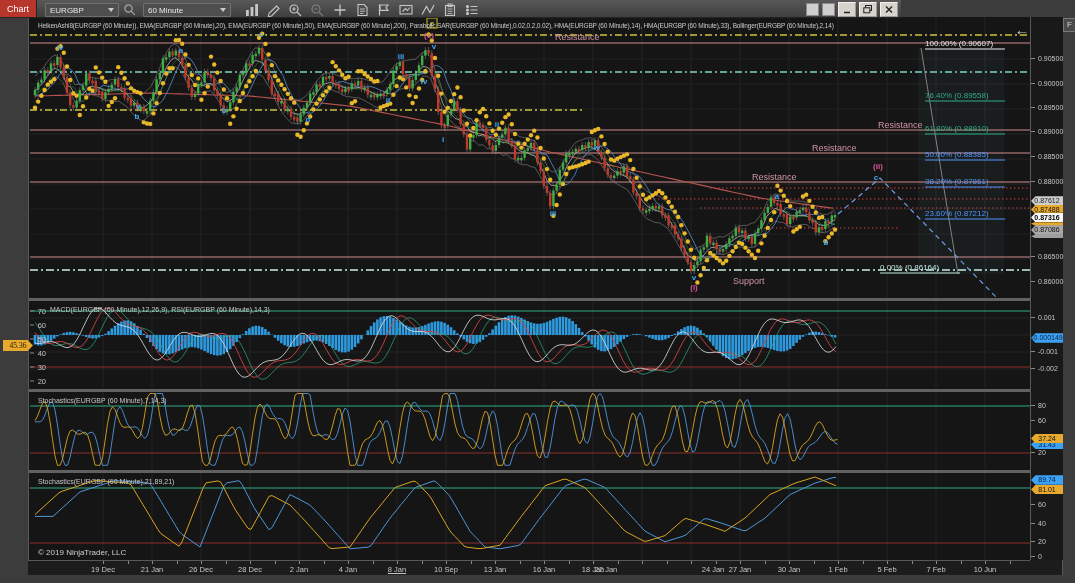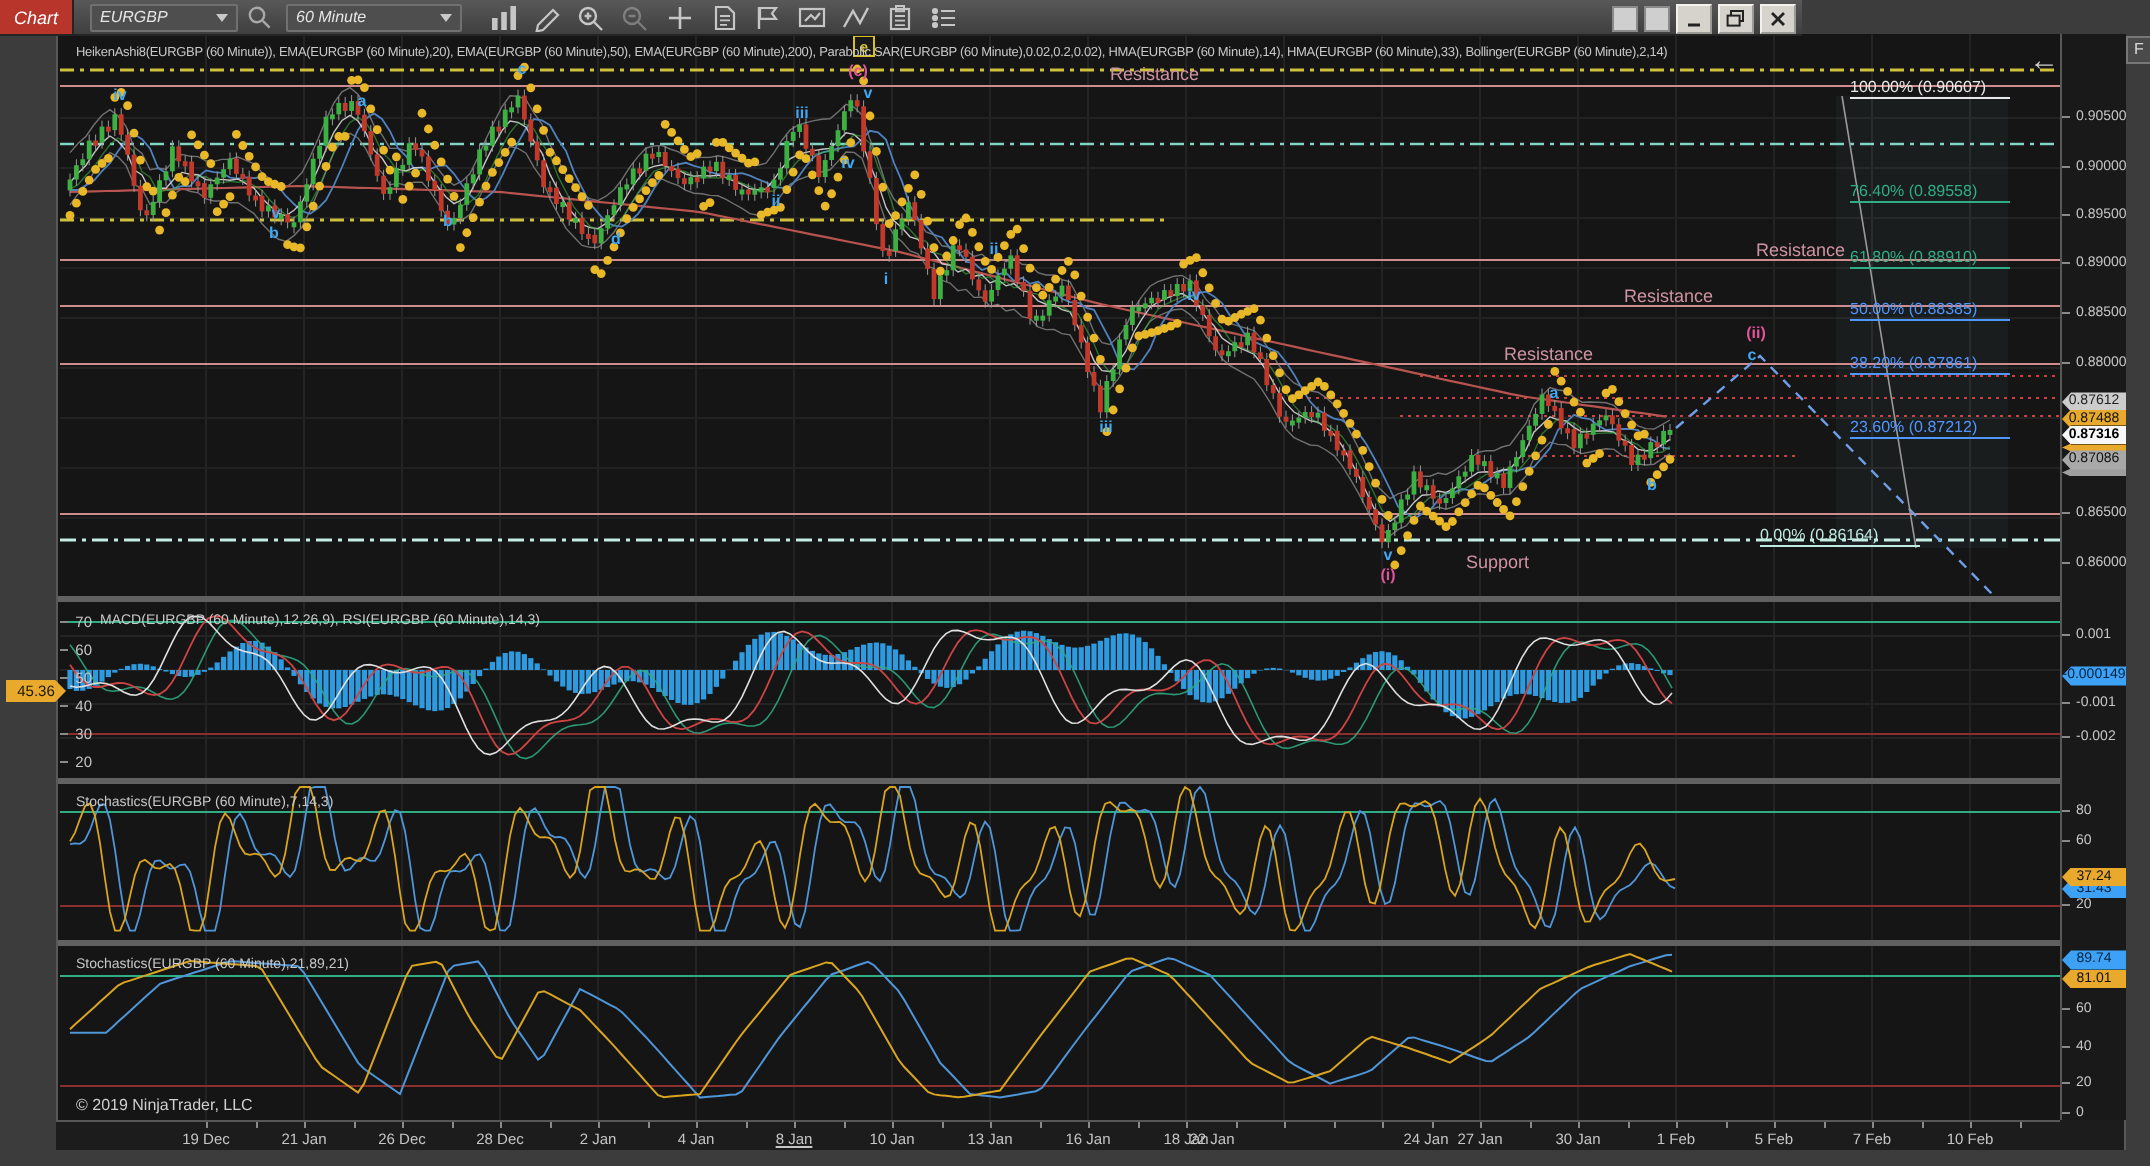--- a/index.html
+++ b/index.html
@@ -2,21 +2,21 @@
 <html><head>
 <meta charset="utf-8">
 <style>
   html,body{margin:0;padding:0;background:#3c3c3c;}
   .app{position:relative;width:1075px;height:583px;background:#3c3c3c;
        font-family:"Liberation Sans",sans-serif;overflow:hidden;
        -webkit-font-smoothing:antialiased;}
   
   .toolbar{position:absolute;left:0;top:0;width:901px;height:17px;
      background:linear-gradient(#585858,#3f3f3f);border-bottom:1px solid #242424;
-     display:flex;align-items:center;z-index:30;font-style:italic;}
+     display:flex;align-items:flex-end;z-index:30;}
   .chart-tab{width:36px;height:17px;background:#b8352b;color:#fff;font-size:9px;
      display:flex;align-items:center;justify-content:center;border-right:1px solid #242424;}
   .dd{height:12px;margin-left:8px;background:#4e4e4e;border:1px solid #707070;border-radius:1px;
      color:#e6e6e6;font-size:8px;display:flex;align-items:center;padding:0 4px;}
   .dd .lbl{flex:1;}
   .chev{width:0;height:0;border-left:3px solid transparent;border-right:3px solid transparent;
      border-top:4px solid #c9c9c9;margin-left:6px;}
   .tb-icon{width:20px;height:15px;display:flex;align-items:center;justify-content:center;margin:0 1px;}
   .win-controls{position:absolute;right:3px;top:2px;display:flex;gap:3px;align-items:center;}
   .win-blank{width:11px;height:11px;background:#cfcfcf;border:1px solid #8a8a8a;}
@@ -35,21 +35,21 @@
   
   .price-axis{position:absolute;left:1030px;top:17px;width:32px;height:543px;background:#191919;
      border-left:1px solid #585858;z-index:6;}
   .tick{position:absolute;left:0;width:32px;height:9px;color:#c6c6c6;font-size:7px;line-height:9px;padding-left:7px;box-sizing:border-box;}
   .tick::before{content:"";position:absolute;left:0;top:4px;width:4px;height:1px;background:#8a8a8a;}
   .marker{position:absolute;left:0;width:32px;height:9.5px;font-size:7px;line-height:9.5px;text-align:center;
      clip-path:polygon(0 50%,14% 0,100% 0,100% 100%,14% 100%);}
   
   .rsi-badge{position:absolute;left:3px;top:340px;width:30px;height:11px;background:#e8a92c;color:#1a1a00;
      font-size:7.5px;line-height:11px;text-align:center;z-index:10;
-     clip-path:polygon(0 0,82% 0,100% 50%,82% 100%,0 100%);}
+     clip-path:polygon(0 0,82% 0,100% 50%,82% 100%,0 100%);font-family:Liberation Serif, serif;}
   
   .time-axis{position:absolute;left:28px;top:560px;width:1002px;height:15px;background:#1c1c1c;
      border-top:1px solid #585858;z-index:6;}
   .tlabel{position:absolute;top:4px;transform:translateX(-50%);color:#c6c6c6;font-size:7.5px;}
   .ttick{position:absolute;top:0;width:1px;height:3px;background:#8a8a8a;}
   .corner{position:absolute;left:1030px;top:560px;width:32px;height:15px;background:#1c1c1c;z-index:6;}
 </style>
 </head>
 <body>
 
@@ -1440,21 +1440,21 @@
       <div class="ttick" style="left: 246.5px;"></div>
       <div class="tlabel" style="left: 271px;">2 Jan</div>
       <div class="ttick" style="left: 271px;"></div>
       <div class="ttick" style="left: 295.5px;"></div>
       <div class="tlabel" style="left: 320px; text-align: center;">4 Jan</div>
       <div class="ttick" style="left: 320px;"></div>
       <div class="ttick" style="left: 344.5px;"></div>
       <div class="tlabel" style="left: 369px; text-decoration: underline;">8 Jan</div>
       <div class="ttick" style="left: 369px;"></div>
       <div class="ttick" style="left: 393.5px;"></div>
-      <div class="tlabel" style="left: 418px;">10 Jan</div>
+      <div class="tlabel" style="left: 418px;">10 Sep</div>
       <div class="ttick" style="left: 418px;"></div>
       <div class="ttick" style="left: 442.5px;"></div>
       <div class="tlabel" style="left: 467px;">13 Jan</div>
       <div class="ttick" style="left: 467px;"></div>
       <div class="ttick" style="left: 491.5px;"></div>
       <div class="tlabel" style="left: 516px;">16 Jan</div>
       <div class="ttick" style="left: 516px;"></div>
       <div class="ttick" style="left: 540.5px;"></div>
       <div class="tlabel" style="left: 565px; text-align: center;">18 Jan</div>
       <div class="ttick" style="left: 565px;"></div>
@@ -1473,21 +1473,21 @@
       <div class="ttick" style="left: 785.5px;"></div>
       <div class="tlabel" style="left: 810px;">1 Feb</div>
       <div class="ttick" style="left: 810px;"></div>
       <div class="ttick" style="left: 834.5px;"></div>
       <div class="tlabel" style="left: 859px;">5 Feb</div>
       <div class="ttick" style="left: 859px;"></div>
       <div class="ttick" style="left: 883.5px;"></div>
       <div class="tlabel" style="left: 908px;">7 Feb</div>
       <div class="ttick" style="left: 908px;"></div>
       <div class="ttick" style="left: 932.5px;"></div>
-      <div class="tlabel" style="left: 957px;">10 Feb</div>
+      <div class="tlabel" style="left: 957px;">10 Jun</div>
       <div class="ttick" style="left: 957px;"></div>
       <div class="ttick" style="left: 981.5px;"></div>
     </div>
   <div class="corner"></div>
 
   <div class="bottom-strip">
     
     
   </div>
 </div>

